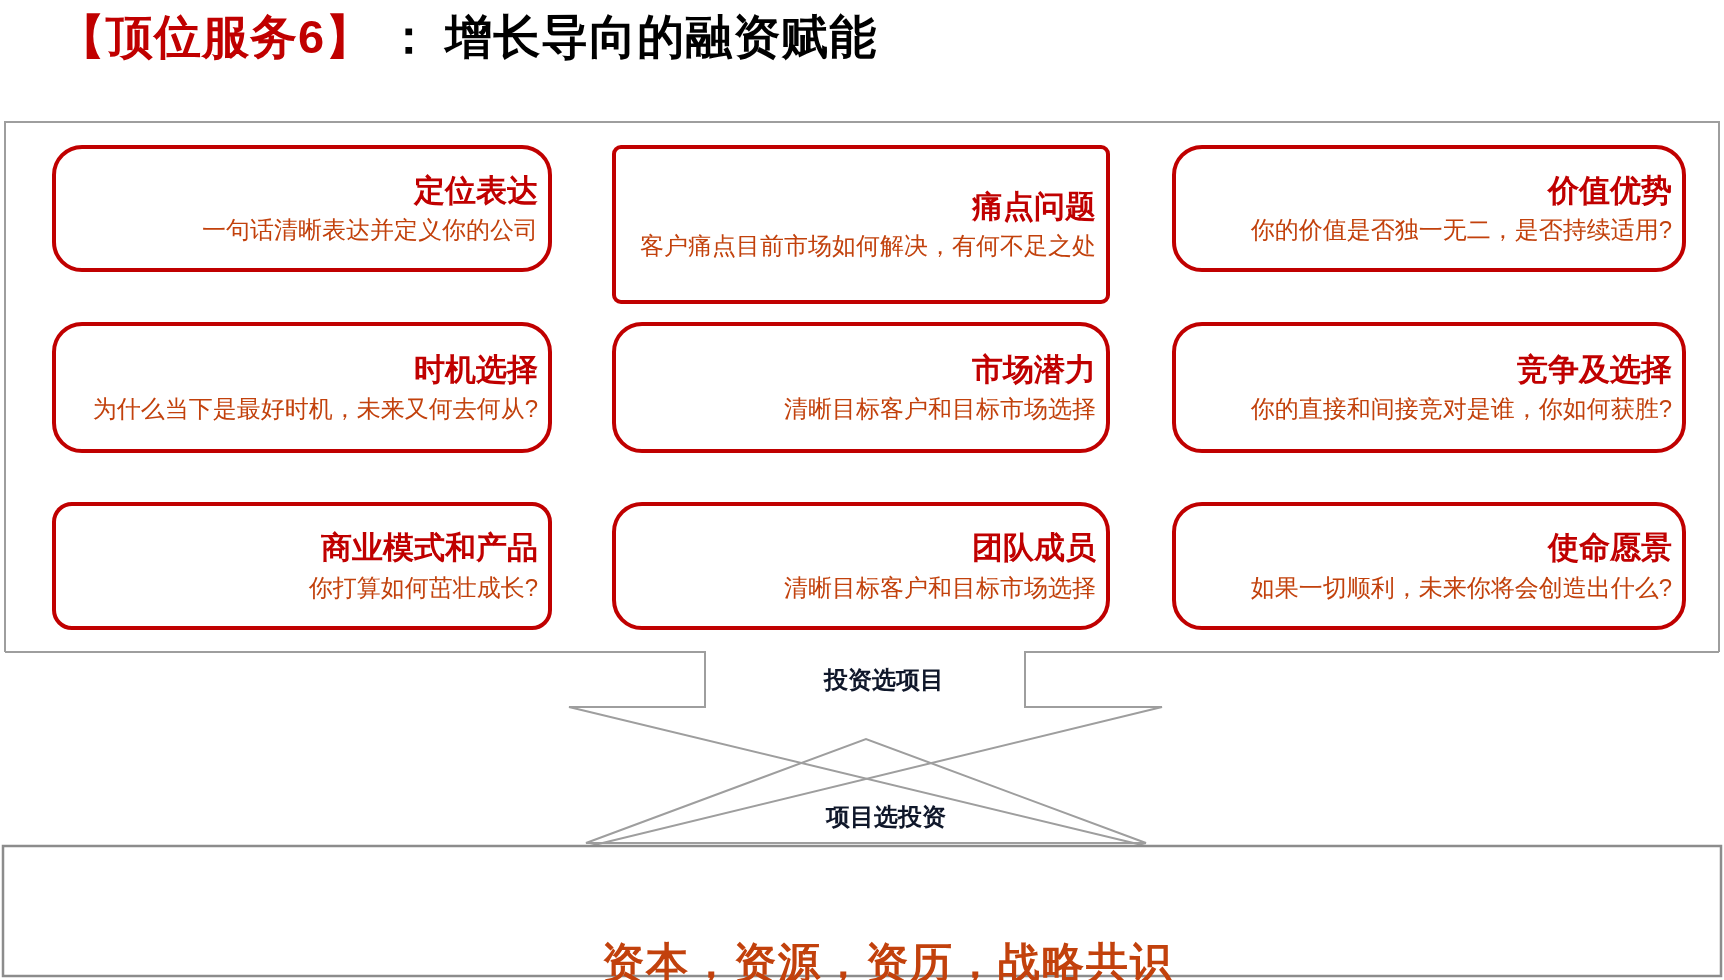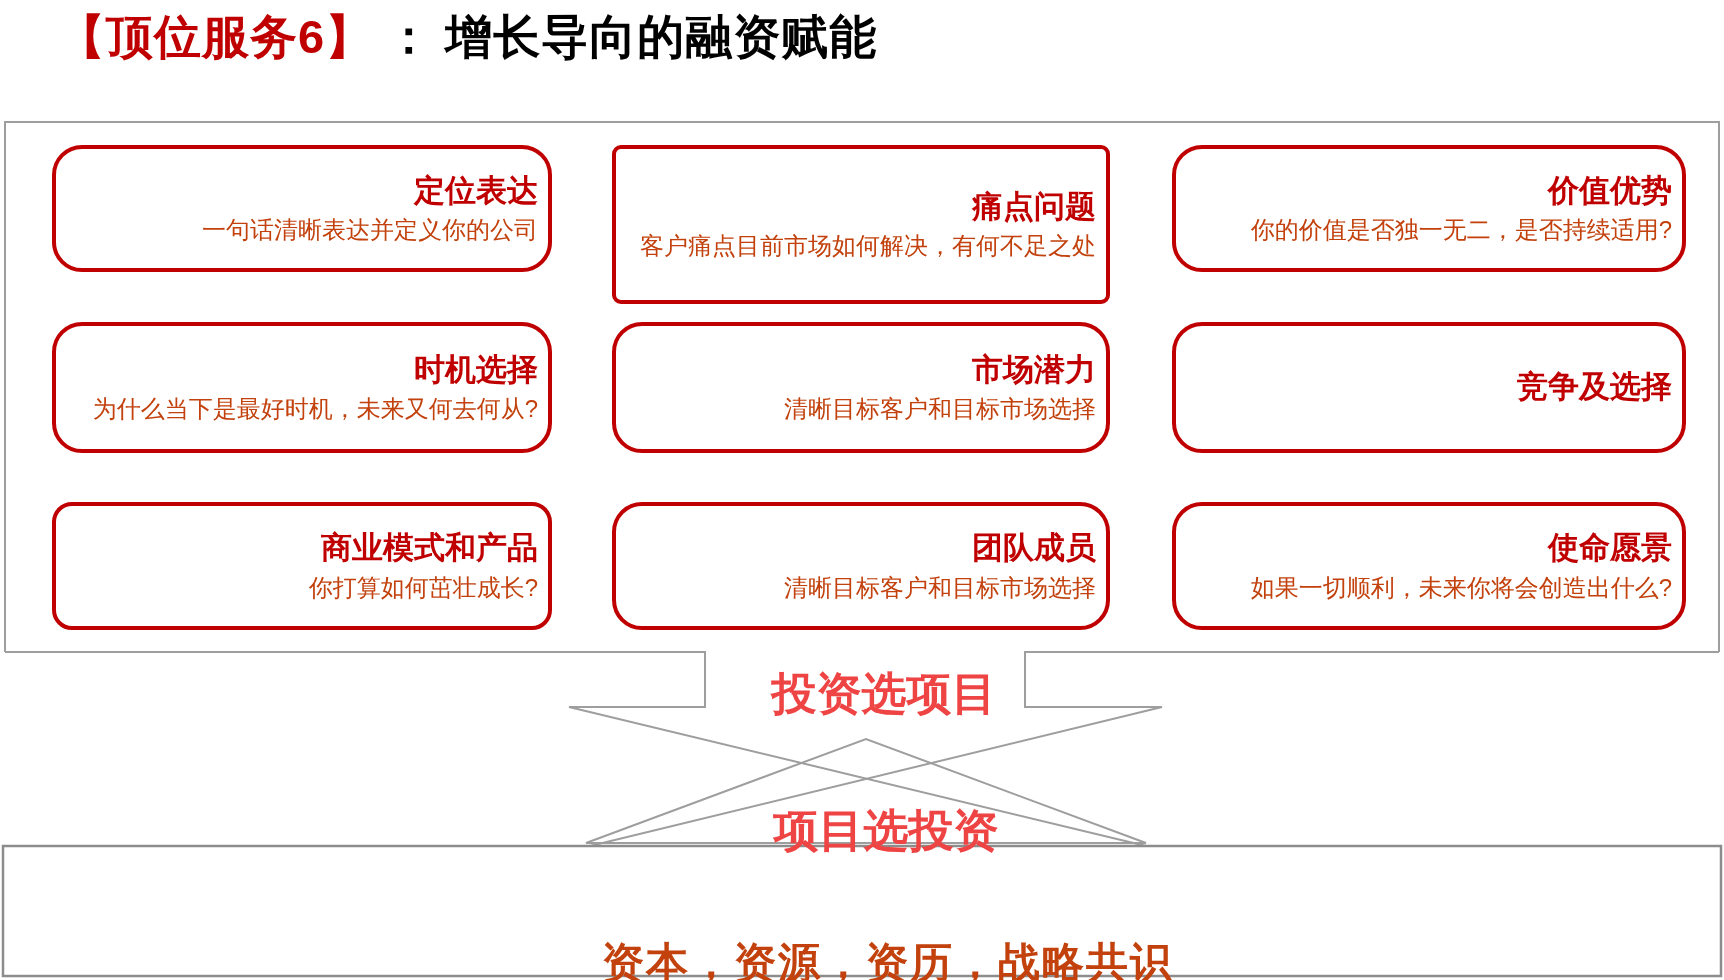--- a/index.html
+++ b/index.html
@@ -15,22 +15,22 @@
   .slide-title .sep{color:#000;margin:0 12px;}
   svg.lines{position:absolute;left:0;top:0;width:1724px;height:980px;}
   .card{
     position:absolute;border:4px solid #c00000;border-radius:30px;background:#fff;
     display:flex;flex-direction:column;align-items:flex-end;justify-content:center;
     text-align:center;box-sizing:border-box;padding:4px 10px;
   }
   .card-title{font-size:31px;font-weight:bold;color:#c00000;line-height:1.25;}
   .card-subtitle{font-size:24px;color:#c2410c;line-height:1.3;margin-top:4px;}
   .flow-label{
-    position:absolute;transform:translateX(-50%);font-size:45px;font-weight:bold;
-    color:#ef4444;white-space:nowrap;
+    position:absolute;transform:translateX(-50%);font-size:24px;font-weight:bold;
+    color:#0f172a;white-space:nowrap;
   }
   .footer-text{
     position:absolute;left:888px;top:935px;transform:translateX(-50%);
     font-size:42px;font-weight:bold;color:#c2410c;letter-spacing:2px;white-space:nowrap;
   }
 </style>
 </head>
 <body>
 
 <div class="slide">
@@ -68,20 +68,21 @@
   <div class="card" style="left:612px;top:322px;width:498px;height:131px;">
     <div class="card-title">市场潜力</div>
     <div class="card-subtitle">清晰目标客户和目标市场选择</div>
   </div>
   <div class="card" style="left:52px;top:322px;width:500px;height:131px;">
     <div class="card-title">时机选择</div>
     <div class="card-subtitle">为什么当下是最好时机，未来又何去何从?</div>
   </div>
   <div class="card" style="left:1172px;top:322px;width:514px;height:131px;">
     <div class="card-title">竞争及选择</div>
+    <div class="card-subtitle">你的直接和间接竞对是谁，你如何获胜?</div>
   </div>
 
   <div class="card" style="left:52px;top:502px;width:500px;height:128px;border-radius:20px;">
     <div class="card-title">商业模式和产品</div>
     <div class="card-subtitle">你打算如何茁壮成长?</div>
   </div>
   <div class="card" style="left:612px;top:502px;width:498px;height:128px;">
     <div class="card-title">团队成员</div>
     <div class="card-subtitle">清晰目标客户和目标市场选择</div>
   </div>

